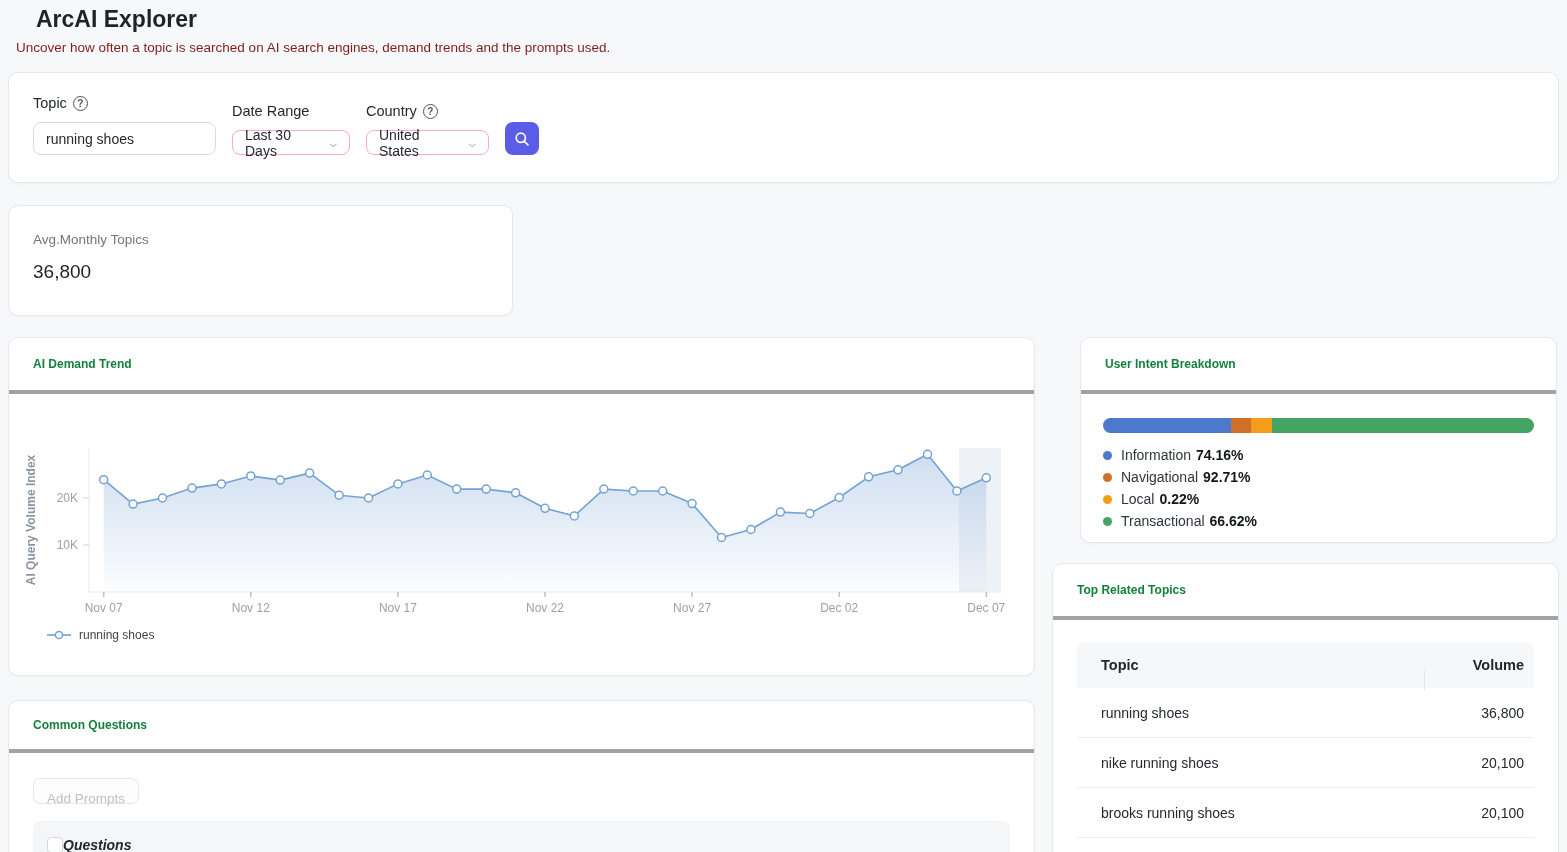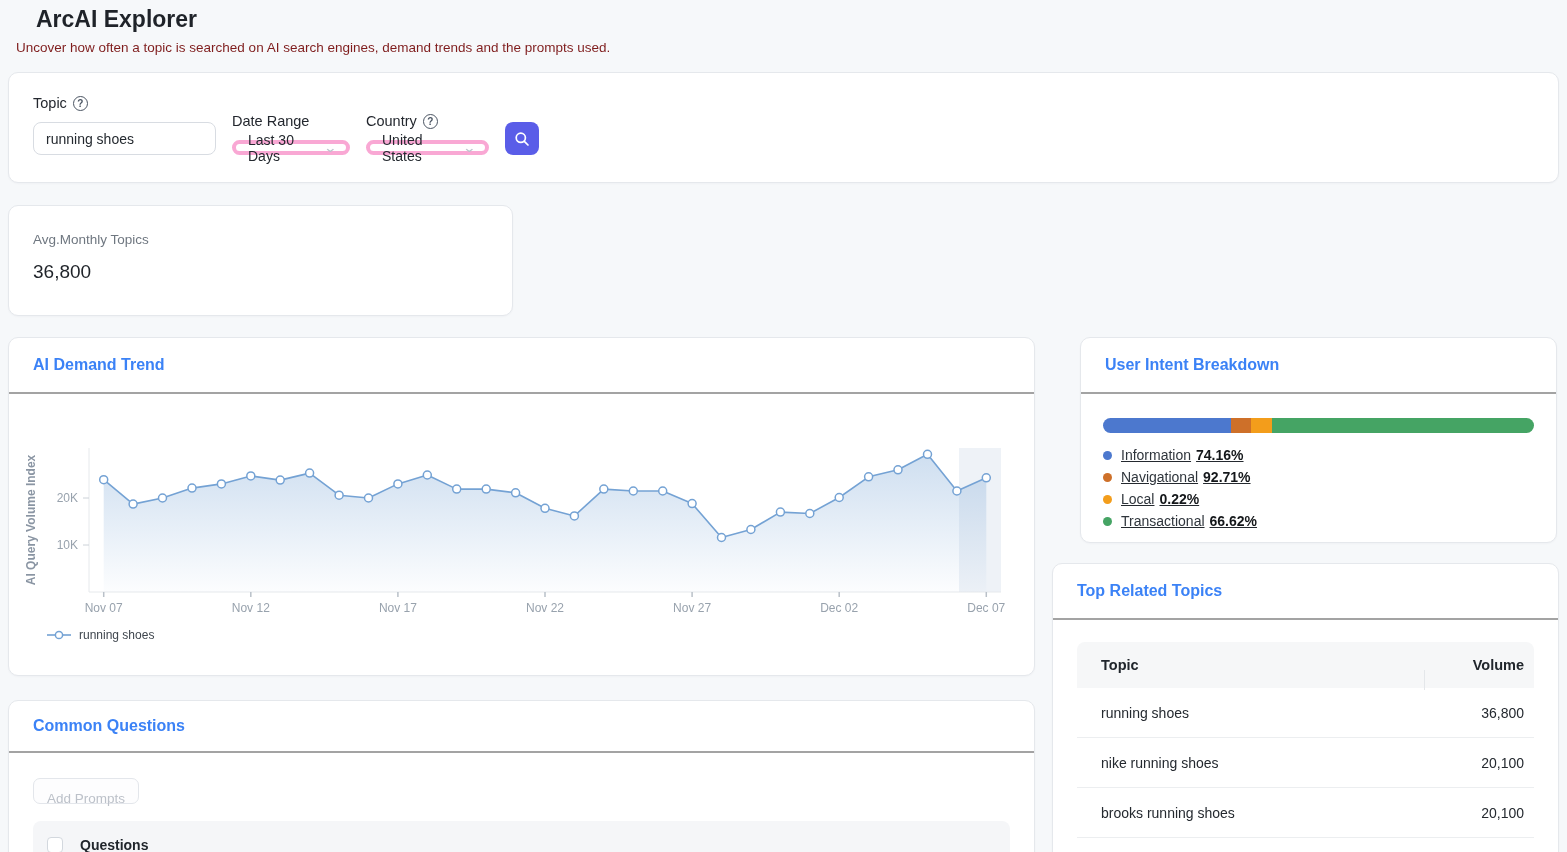--- a/index.html
+++ b/index.html
@@ -12,40 +12,40 @@
   }
   .page-title { position:absolute; left:16px; top:6px; font-size:23px; font-weight:600; color:#1f2329;margin-left:20px; }
   .page-subtitle { position:absolute; left:16px; top:40px; font-size:13.5px; color:#7f1d1d; }
 
   .card {
     position:absolute; background:#fff; border:1px solid #e5e8ec;
     border-radius:10px; box-shadow:0 1px 2px rgba(27,35,48,.03);
   }
   .card-header {
     height:56px; display:flex; align-items:center; padding:0 24px;
-    border-bottom:2px solid #a3a3a3;
-    font-size:16px; font-weight:700; color:#3b82f6;
+    border-bottom:4px solid #a3a3a3;
+    font-size:12px; font-weight:700; color:#15803d;
   }
 
   
   #search-card { left:8px; top:72px; width:1551px; height:111px; padding:22px 24px; }
   .fields-row { display:flex; align-items:flex-end; gap:16px; }
   .field { display:flex; flex-direction:column; }
   .field-label { display:flex; align-items:center; gap:6px; font-size:14.5px; color:#23272e; margin-bottom:11px; }
   .help-badge {
     width:15px; height:15px; border:1px solid #4b5563; border-radius:50%;
     font-size:10px; line-height:13px; text-align:center; color:#4b5563; font-weight:700;
   }
   .text-input {
     width:183px; height:33px; border:1px solid #d8dce2; border-radius:8px;
     padding:0 12px; font-size:14px; color:#24292f; background:#fff; outline:none;
     font-family:inherit;
   }
   .select-box {
-    height:15px; border:4px solid #f9a8d4; border-radius:8px; background:#fff;
+    height:25px; border:1px solid #f9a8d4; border-radius:8px; background:#fff;
     display:flex; align-items:center; justify-content:space-between;
     padding:0 10px 0 12px; cursor:pointer; font-size:14px; color:#24292f;
   }
   .select-date { width:118px; }
   .select-country { width:123px; }
   .chevron { color:#bcc3cc; font-size:13px; margin-left:8px; transform:scaleX(1.3); }
   .search-btn {
     width:34px; height:33px; border:none; border-radius:8px; background:#5a5de8;
     display:flex; align-items:center; justify-content:center; cursor:pointer;
   }
@@ -56,21 +56,21 @@
   .stat-value { font-size:19px; color:#1f2329; font-weight:500; margin-top:14px; }
 
   
   #trend-card { left:8px; top:337px; width:1027px; height:339px; }
   #trend-svg { position:absolute; left:0; top:56px; }
   .trend-legend { position:absolute; left:38px; top:290px; display:flex; align-items:center; }
   .trend-legend-label { font-size:12px; color:#3f464e; margin-left:8px; }
 
   
   #intent-card { left:1080px; top:337px; width:477px; height:206px; }
-  .intent-body { padding:24px 22px 0 22px;text-decoration:underline; }
+  .intent-body { padding:24px 22px 0 22px; }
   .intent-bar { display:flex; height:15px; border-radius:8px; overflow:hidden; }
   .intent-legend { list-style:none; margin-top:11px; }
   .intent-legend li { display:flex; align-items:center; height:22px; font-size:14px; color:#2f353c; }
   .intent-dot { width:9px; height:9px; border-radius:50%; margin-right:9px; flex:none; }
   .intent-pct { font-weight:700; color:#14171a; margin-left:5px; }
 
   
   #related-card { left:1052px; top:563px; width:507px; height:330px; }
   .related-body { padding:22px 24px 0 24px; }
   .rel-table-header {
@@ -89,21 +89,21 @@
   .add-prompts-btn {
     height:25px; padding:12px 13px; font-size:13.5px; font-family:inherit;
     color:#bcc1c9; background:#fdfdfe; border:1px solid #e3e6eb; border-radius:7px;
     cursor:not-allowed;
   }
   .q-table-header {
     margin-top:15px; height:48px; background:#f5f6f8; border-radius:8px 8px 0 0;
     display:flex; align-items:center; padding:0 14px;
   }
   .q-checkbox { width:16px; height:16px; background:#fff; border:1.5px solid #d3d8de; border-radius:4px; cursor:pointer; }
-  .q-header-label { margin-left:17px; font-weight:700; font-size:14px; color:#21262c; }
+  .q-header-label { font-weight:700; font-size:14px; color:#21262c;font-style:italic; }
 </style>
 </head>
 <body>
 
 <h1 class="page-title">ArcAI Explorer</h1>
 <p class="page-subtitle">Uncover how often a topic is searched on AI search engines, demand trends and the prompts used.</p>
 
 <div class="card" id="search-card">
   <div class="fields-row">
     <div class="field">

